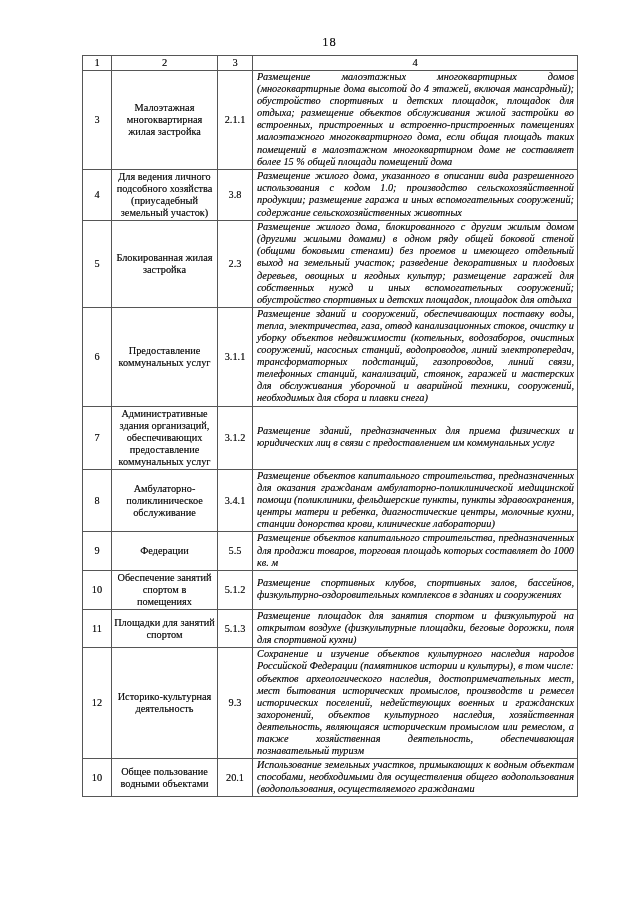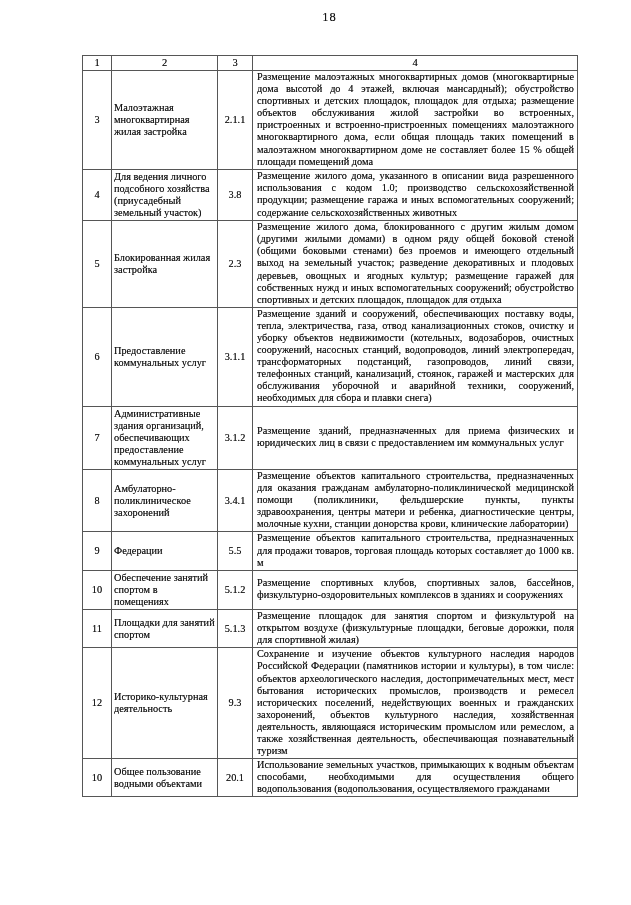--- a/index.html
+++ b/index.html
@@ -11,21 +11,21 @@
     width: 631px;
     height: 905px;
     position: relative;
     font-family: "Liberation Serif", serif;
     color: #141414;
     
     text-shadow: 0 0 0.45px rgba(20,20,20,0.65);
   }
   .page-number {
     position: absolute;
-    top: 10px;
+    top: 35px;
     left: 82px;
     width: 495px;
     text-align: center;
     font-size: 12.5px;
     letter-spacing: 1px;
   }
   table.doc-table {
     position: absolute;
     top: 55px;
     left: 82px;
@@ -48,27 +48,28 @@
   }
   .doc-table th {
     height: 14px;
     text-align: center;
     font-size: 10.5px;
   }
   td.cell-num, td.cell-code {
     text-align: center;
   }
   td.cell-name {
-    text-align: left;
+    text-align: center;
     padding: 1px 2px;
     margin-top: 18px;
   }
   td.cell-desc {
     text-align: justify;
     padding: 0 3px 1px 4px;
+    font-style: italic;
   }
 </style>
 </head>
 <body>
 
 <div class="page-number">18</div>
 
 <table class="doc-table">
   <colgroup>
     <col class="c1">
@@ -110,41 +111,41 @@
     <td class="cell-desc">Размещение зданий и сооружений, обеспечивающих поставку воды, тепла, электричества, газа, отвод канализационных стоков, очистку и уборку объектов недвижимости (котельных, водозаборов, очистных сооружений, насосных станций, водопроводов, линий электропередач, трансформаторных подстанций, газопроводов, линий связи, телефонных станций, канализаций, стоянок, гаражей и мастерских для обслуживания уборочной и аварийной техники, сооружений, необходимых для сбора и плавки снега)</td>
   </tr>
       <tr>
     <td class="cell-num">7</td>
     <td class="cell-name">Административные здания организаций, обеспечивающих предоставление коммунальных услуг</td>
     <td class="cell-code">3.1.2</td>
     <td class="cell-desc">Размещение зданий, предназначенных для приема физических и юридических лиц в связи с предоставлением им коммунальных услуг</td>
   </tr>
       <tr>
     <td class="cell-num">8</td>
-    <td class="cell-name">Амбулаторно-поликлиническое захоронений</td>
+    <td class="cell-name">Амбулаторно-поликлиническое обслуживание</td>
     <td class="cell-code">3.4.1</td>
     <td class="cell-desc">Размещение объектов капитального строительства, предназначенных для оказания гражданам амбулаторно-поликлинической медицинской помощи (поликлиники, фельдшерские пункты, пункты здравоохранения, центры матери и ребенка, диагностические центры, молочные кухни, станции донорства крови, клинические лаборатории)</td>
   </tr>
       <tr>
     <td class="cell-num">9</td>
     <td class="cell-name">Федерации</td>
     <td class="cell-code">5.5</td>
     <td class="cell-desc">Размещение объектов капитального строительства, предназначенных для продажи товаров, торговая площадь которых составляет до 1000 кв. м</td>
   </tr>
       <tr>
     <td class="cell-num">10</td>
     <td class="cell-name">Обеспечение занятий спортом в помещениях</td>
     <td class="cell-code">5.1.2</td>
     <td class="cell-desc">Размещение спортивных клубов, спортивных залов, бассейнов, физкультурно-оздоровительных комплексов в зданиях и сооружениях</td>
   </tr>
       <tr>
     <td class="cell-num">11</td>
     <td class="cell-name">Площадки для занятий спортом</td>
     <td class="cell-code">5.1.3</td>
-    <td class="cell-desc">Размещение площадок для занятия спортом и физкультурой на открытом воздухе (физкультурные площадки, беговые дорожки, поля для спортивной жилая)</td>
+    <td class="cell-desc">Размещение площадок для занятия спортом и физкультурой на открытом воздухе (физкультурные площадки, беговые дорожки, поля для спортивной кухни)</td>
   </tr>
       <tr>
     <td class="cell-num">12</td>
     <td class="cell-name">Историко-культурная деятельность</td>
     <td class="cell-code">9.3</td>
     <td class="cell-desc">Сохранение и изучение объектов культурного наследия народов Российской Федерации (памятников истории и культуры), в том числе: объектов археологического наследия, достопримечательных мест, мест бытования исторических промыслов, производств и ремесел исторических поселений, недействующих военных и гражданских захоронений, объектов культурного наследия, хозяйственная деятельность, являющаяся историческим промыслом или ремеслом, а также хозяйственная деятельность, обеспечивающая познавательный туризм</td>
   </tr>
       <tr>
     <td class="cell-num">10</td>
     <td class="cell-name">Общее пользование водными объектами</td>

